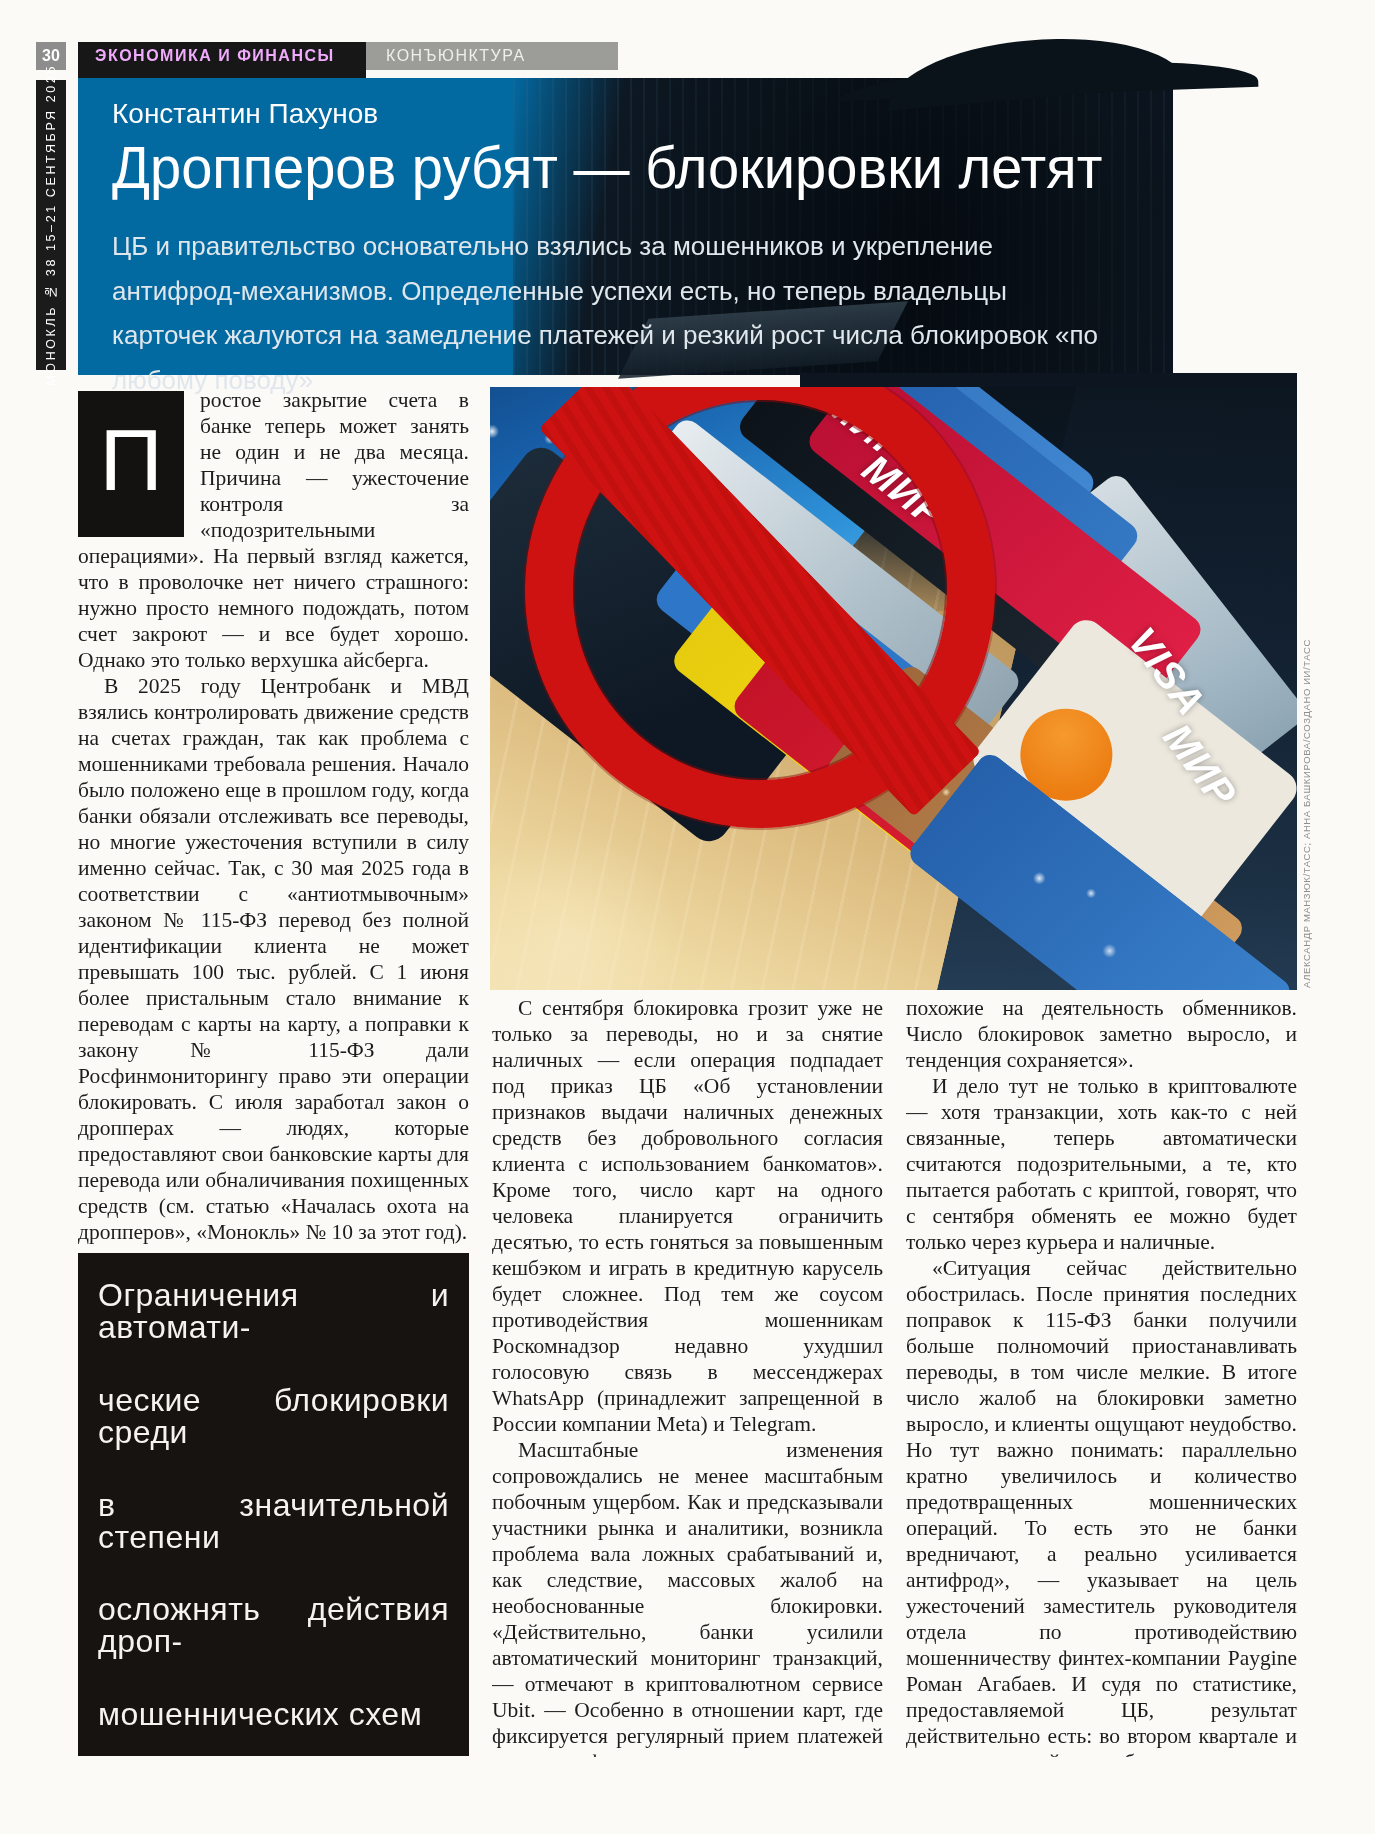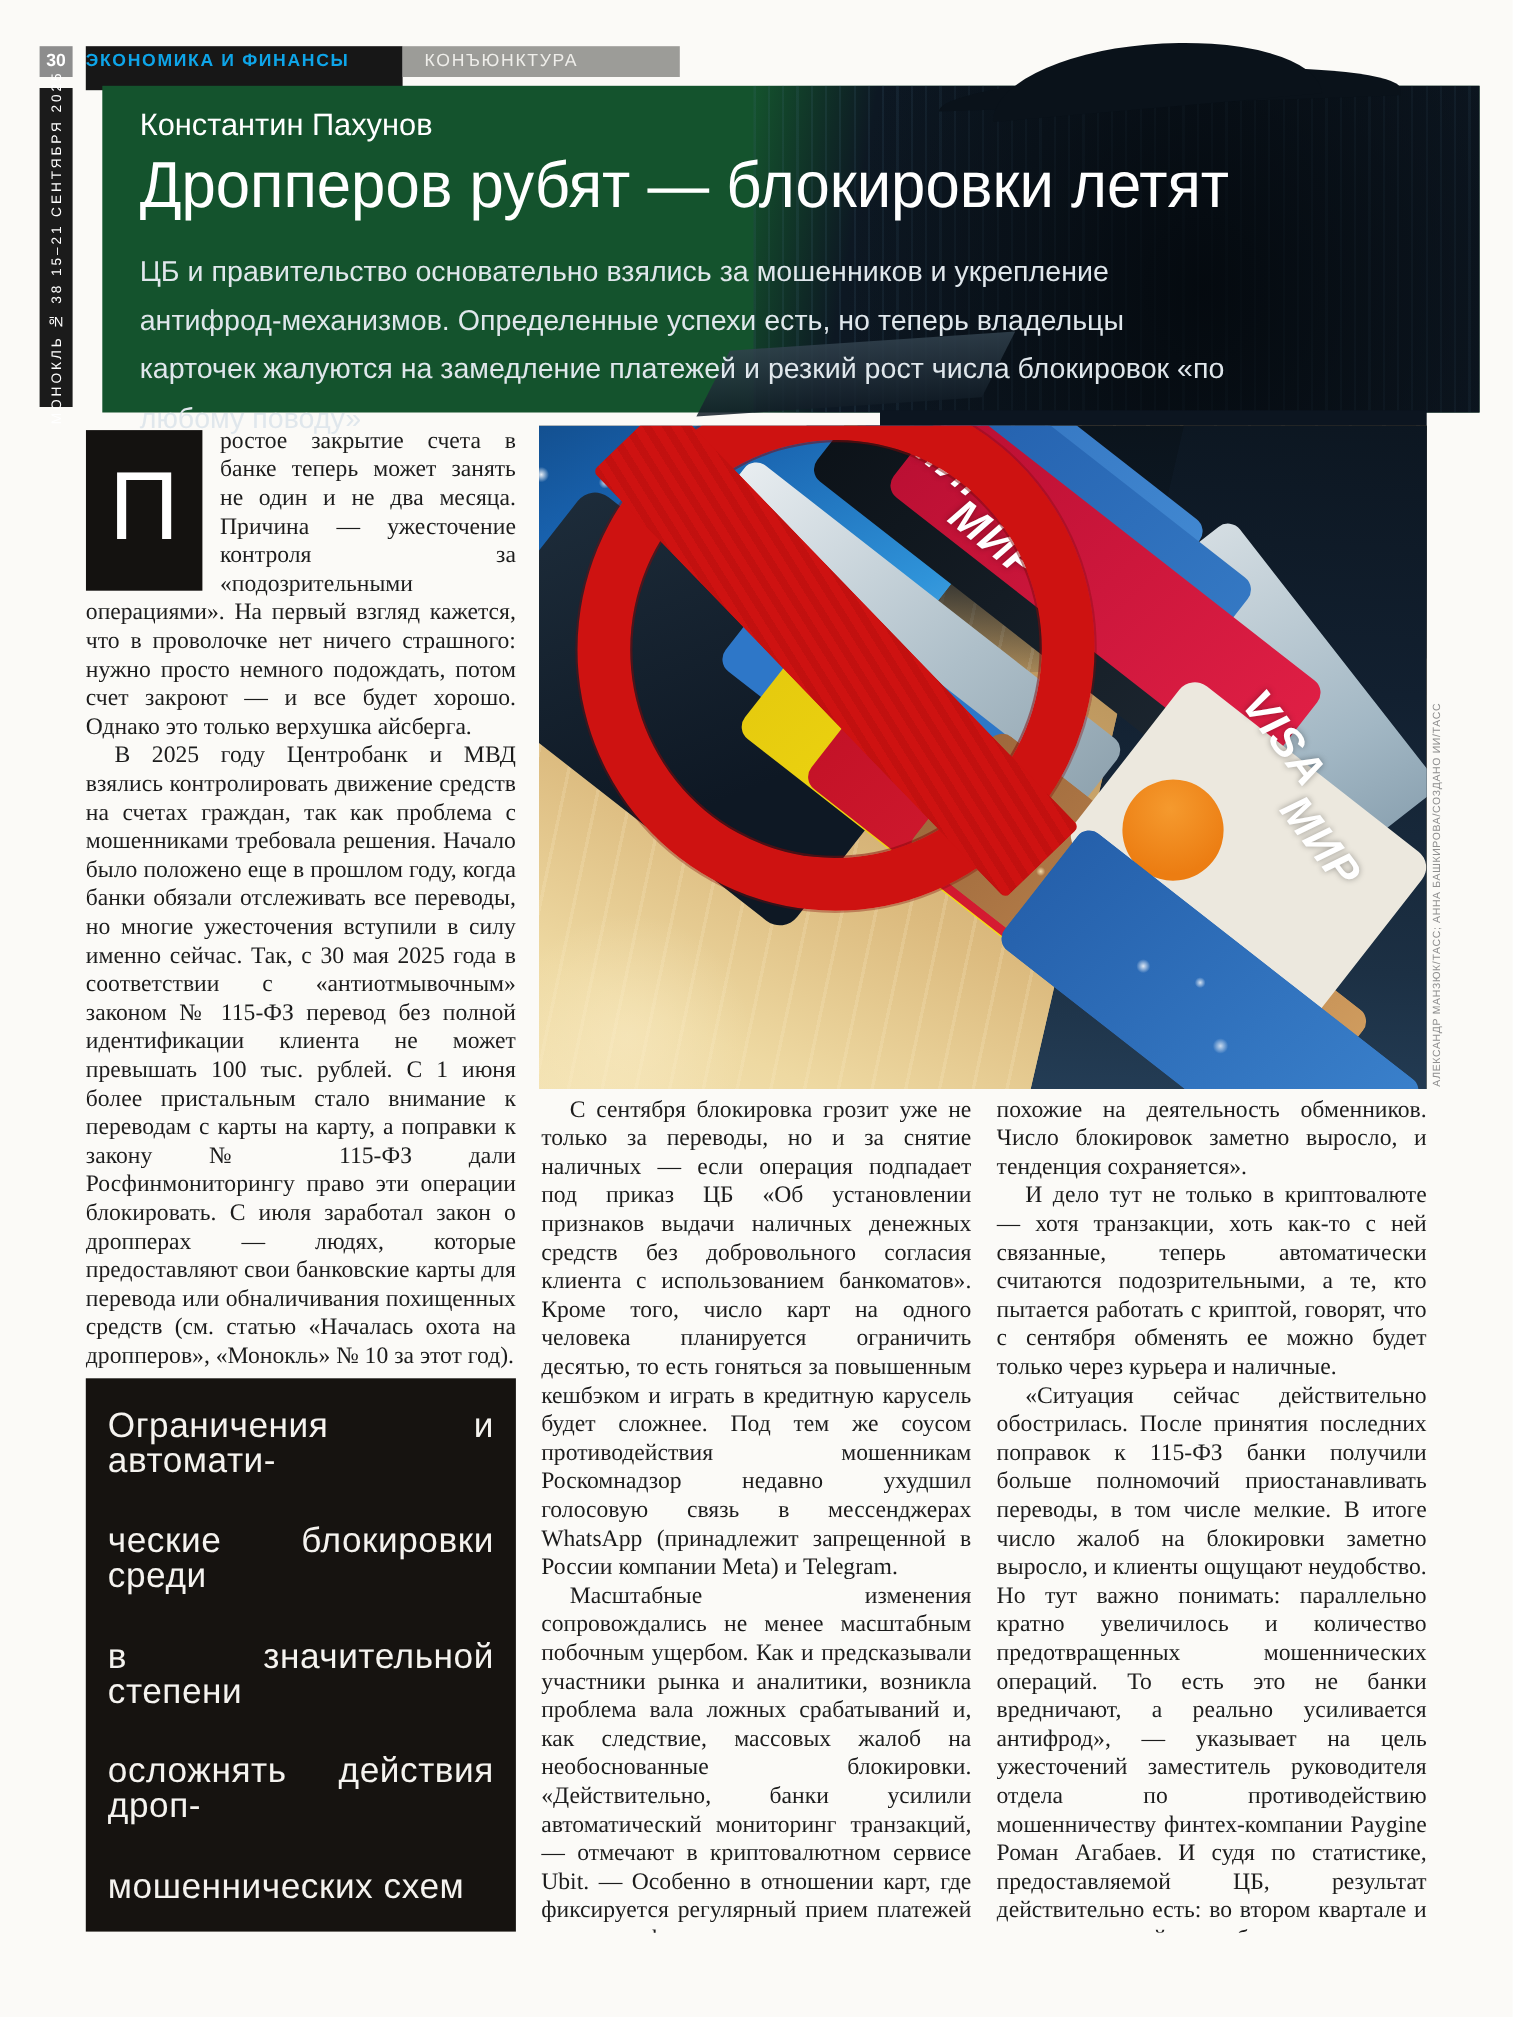--- a/index.html
+++ b/index.html
@@ -3,34 +3,34 @@
 <meta charset="utf-8">
 <style>
   html,body{margin:0;padding:0;}
   .page{position:relative;width:1375px;height:1834px;background:#fbfaf7;overflow:hidden;
         font-family:"Liberation Sans",sans-serif;}
 
   
   .pagenum{position:absolute;left:36px;top:42px;width:30px;height:28px;background:#8d8d8d;
            color:#fff;font:bold 16px/28px "Liberation Sans",sans-serif;text-align:center;}
   .kicker-black{position:absolute;left:78px;top:42px;width:288px;height:40px;background:#171717;
-                color:#0ea5e9;font:bold 16px/28px "Liberation Sans",sans-serif;letter-spacing:1.5px;
-                padding-left:0;box-sizing:border-box;}
+                color:#f0abfc;font:bold 16px/28px "Liberation Sans",sans-serif;letter-spacing:1.5px;
+                padding-left:17px;box-sizing:border-box;}
   .kicker-gray{position:absolute;left:366px;top:42px;width:252px;height:28px;background:#9c9c98;
                color:#efeeea;font:400 16px/28px "Liberation Sans",sans-serif;letter-spacing:1.5px;
                padding-left:20px;box-sizing:border-box;}
 
   
   .spine{position:absolute;left:36px;top:80px;width:30px;height:290px;background:#1b1b1b;
          display:flex;align-items:center;justify-content:center;}
   .spine span{writing-mode:vertical-rl;transform:rotate(180deg);white-space:nowrap;
               color:#fff;font:400 12.5px "Liberation Sans",sans-serif;letter-spacing:2.6px;}
 
   
-  .masthead{position:absolute;left:78px;top:78px;width:1252px;height:297px;background:#14532d;margin-left:15px;}
+  .masthead{position:absolute;left:78px;top:78px;width:1095px;height:297px;background:#0369a1;}
   .hacker-rect{position:absolute;right:0;top:0;width:660px;height:297px;
     background:
       radial-gradient(ellipse 420px 520px at 62% 62%, rgba(4,9,14,.9) 0%, rgba(8,15,22,.45) 55%, rgba(8,15,22,0) 78%),
       repeating-linear-gradient(90deg, rgba(72,112,138,.14) 0 2px, rgba(0,0,0,0) 2px 13px),
       linear-gradient(100deg, rgba(14,25,35,0) 0%, #0d1823 16%, #0b141d 60%, #0d1722 100%);}
   .hood{position:absolute;left:807px;top:-38px;width:300px;height:58px;background:#0a121a;
         border-radius:48% 52% 0 0 / 100% 100% 0 0;transform:rotate(-5deg);}
   .hood2{position:absolute;left:760px;top:-14px;width:420px;height:30px;background:#0a121a;
          border-radius:60% 40% 0 0 / 100% 80% 0 0;transform:rotate(-2deg);}
   .laptop{position:absolute;left:560px;top:232px;width:250px;height:60px;opacity:.85;

